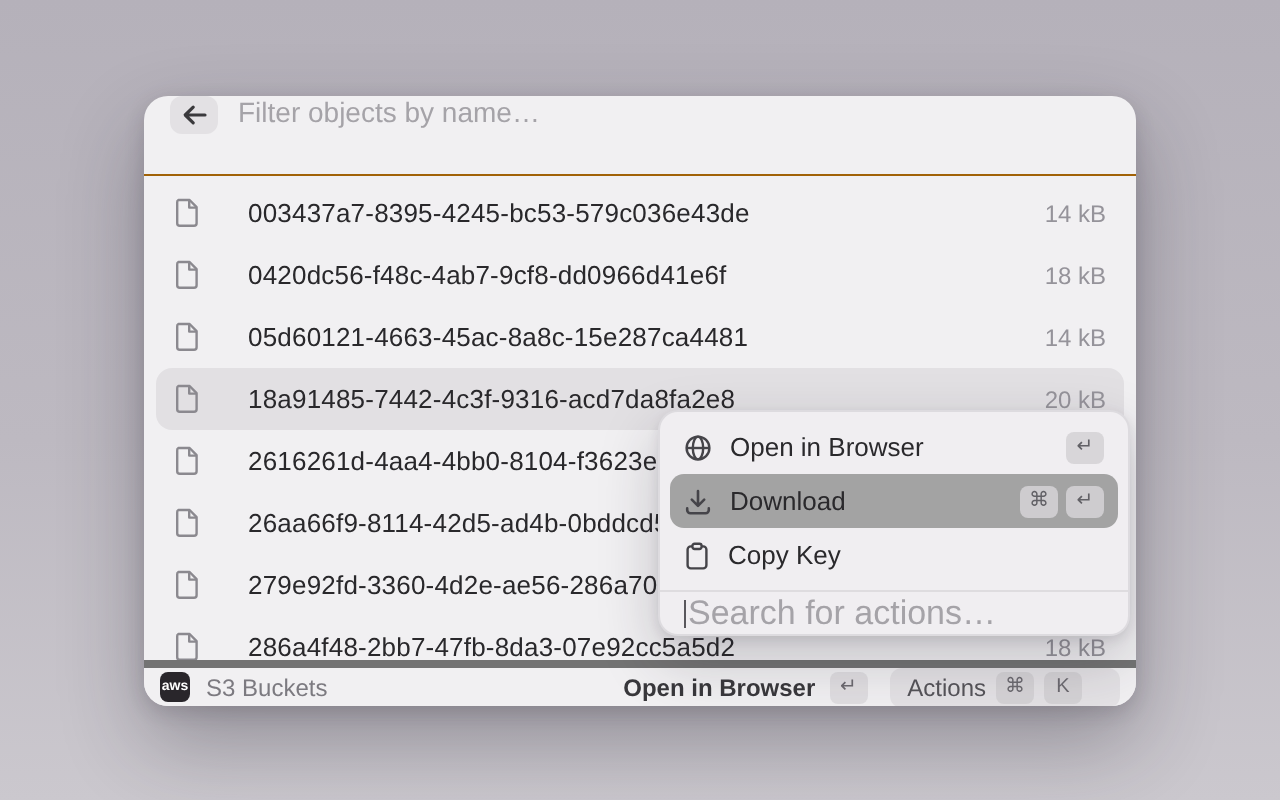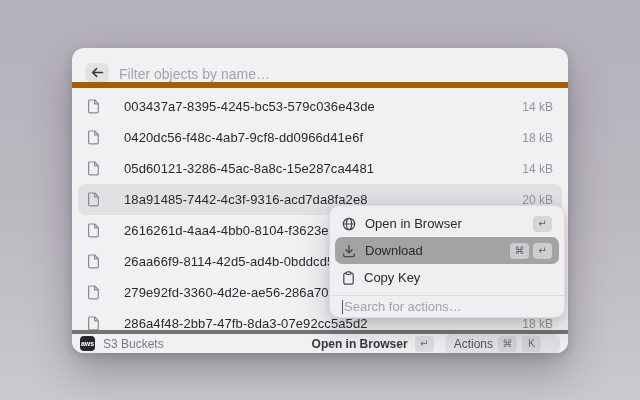--- a/index.html
+++ b/index.html
@@ -10,22 +10,22 @@
     position:relative;
   }
   .window {
     position:absolute; left:72px; top:48px; width:496px; height:305px;
     background:#f1f0f2; border-radius:12px;
     box-shadow:0 18px 42px rgba(35,30,45,.32), 0 3px 10px rgba(35,30,45,.16);
     overflow:hidden;
   }
   
   .header {
-    height:40px; display:flex; align-items:flex-end; gap:10px;
-    padding:0 13px; border-bottom:6px solid #a16207;
+    height:40px; display:flex; align-items:flex-start; gap:10px;
+    padding:0 13px; border-bottom:1px solid #a16207;
   }
   .back-btn {
     width:24px; height:19px; border-radius:6px; background:#e3e1e4;
     display:flex; align-items:center; justify-content:center;
     color:#3a393c; font-size:13px; line-height:1; cursor:default; flex:none;
   }
   .filter-input {
     flex:1; border:none; outline:none; background:transparent;
     font-family:inherit; font-size:14px; color:#28272a;
   }
@@ -81,21 +81,21 @@
   .mi-icon { flex:none; display:flex; color:#454449; }
   .mi-label { font-size:13px; color:#2a292c; }
   .mi-keys { margin-left:auto; display:flex; gap:4px; }
   .mi-keys .key { background:#d8d6d9; color:#626166; }
   .menu-item.selected .key { background:#cecccf; }
   .menu-divider { border-top:1px solid #dedcdf; margin-top:4px; }
   .menu-search { flex:1; display:flex; align-items:center; padding:0 12px; gap:1px; }
   .caret { width:1px; height:14px; background:#59575c; flex:none; }
   .actions-search-input {
     flex:1; border:none; outline:none; background:transparent;
-    font-family:inherit; font-size:13px; color:#b91c1c;
+    font-family:inherit; font-size:17px; color:#b91c1c;
   }
   .actions-search-input::placeholder { color:#a5a3a8; }
   svg { display:block; }
 </style>
 </head>
 <body>
 
 <div class="window">
 
   <div class="header">
@@ -132,21 +132,21 @@
     <span class="row-size">18 kB</span>
   </div>
 
   <div class="row">
     <span class="file-icon">
       <svg width="13" height="15" viewBox="0 0 13 15" fill="none" stroke="currentColor" stroke-width="1.2" stroke-linejoin="round">
         <path d="M2.2 1 h5.6 L11.3 4.6 V12.6 a1.3 1.3 0 0 1 -1.3 1.3 H2.9 a1.3 1.3 0 0 1 -1.3 -1.3 V2.3 A1.3 1.3 0 0 1 2.2 1 Z"></path>
         <path d="M7.6 1 V4.8 H11.3"></path>
       </svg>
     </span>
-    <span class="row-name">05d60121-3286-45ac-8a8c-15e287ca4481</span>
+    <span class="row-name">05d60121-4663-45ac-8a8c-15e287ca4481</span>
     <span class="row-size">14 kB</span>
   </div>
 
   <div class="row selected">
     <span class="file-icon">
       <svg width="13" height="15" viewBox="0 0 13 15" fill="none" stroke="currentColor" stroke-width="1.2" stroke-linejoin="round">
         <path d="M2.2 1 h5.6 L11.3 4.6 V12.6 a1.3 1.3 0 0 1 -1.3 1.3 H2.9 a1.3 1.3 0 0 1 -1.3 -1.3 V2.3 A1.3 1.3 0 0 1 2.2 1 Z"></path>
         <path d="M7.6 1 V4.8 H11.3"></path>
       </svg>
     </span>

